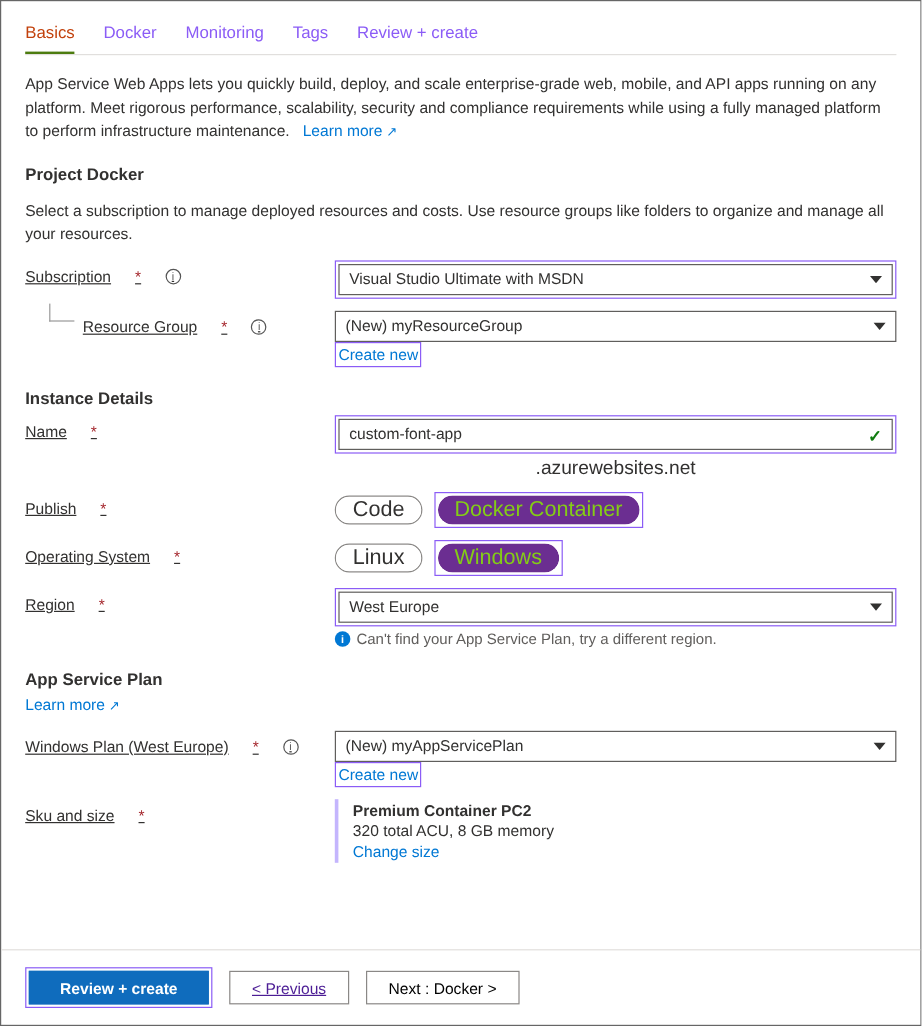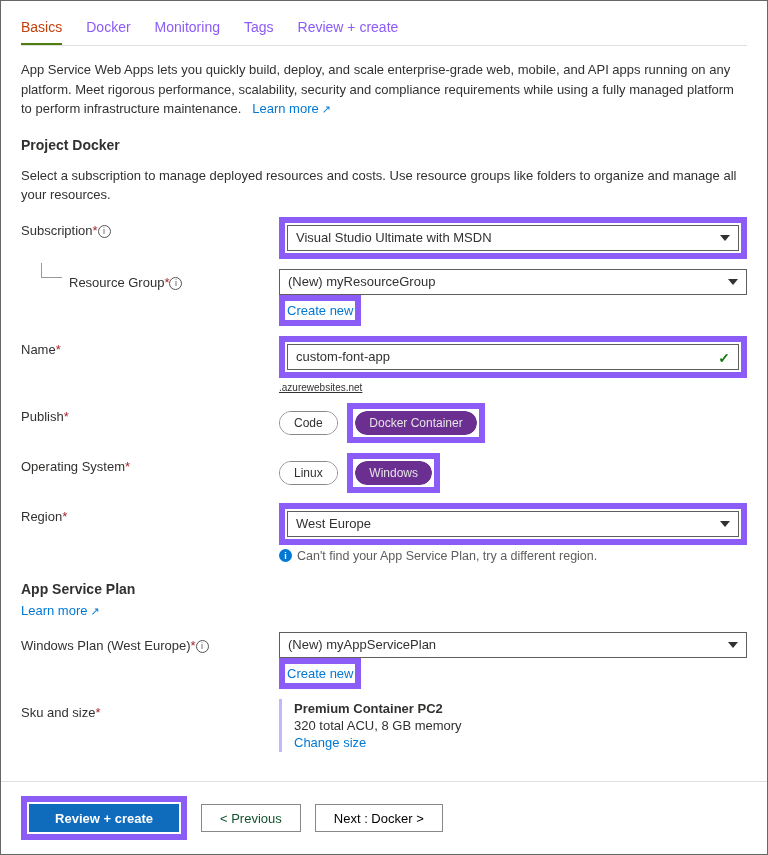--- a/index.html
+++ b/index.html
@@ -55,22 +55,23 @@
   .desc { line-height: 1.5; margin-bottom: 12px; }
   .row {
     display: flex;
     align-items: flex-start;
     margin-bottom: 10px;
   }
   .label-col {
     width: 258px;
     padding-top: 6px;
     display: flex;
-    align-items: flex-end;
-    gap: 0;
+    align-items: center;
+    gap: 20px;
+    text-decoration: underline;
   }
   .label-col.indent { padding-left: 48px; position: relative; }
   .label-col.indent::before {
     content: "";
     position: absolute;
     left: 20px;
     top: -6px;
     width: 20px;
     height: 14px;
     border-left: 1px solid #999;
@@ -119,50 +120,49 @@
     font-weight: bold;
   }
   .sublink {
     color: #0078d4;
     font-size: 13px;
     margin-top: 4px;
     display: inline-block;
     cursor: pointer;
   }
   .highlight-box {
-    border: 6px solid #8b5cf6;
+    border: 1px solid #8b5cf6;
     padding: 2px;
     display: inline-block;
   }
   .highlight-box.full { display: block; }
   .suffix {
-    text-align: left;
-    font-size: 10px;
+    text-align: center;
+    font-size: 16px;
     color: #323130;
     margin-top: 4px;
-    text-decoration: underline;
   }
   .pill-group {
     display: inline-flex;
     border: 1px solid #8a8886;
     border-radius: 20px;
     overflow: hidden;
     height: 24px;
   }
   .pill {
     padding: 0 14px;
     display: flex;
     align-items: center;
-    font-size: 12px;
+    font-size: 18px;
     cursor: pointer;
     background: #fff;
   }
   .pill.selected {
     background: #6b2e91;
-    color: #e5e5e5;
+    color: #84cc16;
     border-radius: 20px;
   }
   .hint {
     color: #605e5c;
     font-size: 12.5px;
     margin-top: 4px;
     display: flex;
     align-items: center;
     gap: 5px;
   }
@@ -202,23 +202,24 @@
     justify-content: center;
   }
   .btn.primary {
     background: #0f6cbd;
     border-color: #0f6cbd;
     color: #fff;
     font-weight: 600;
     min-width: 150px;
   }
   .btn.disabled {
-    color: #14532d;
+    color: #4c1d95;
     background: #fff;
     cursor: default;
+    text-decoration: underline;
   }
 </style>
 </head>
 <body>
 
 <div class="page">
   <div class="content-area">
 
     <div class="tabs">
       <div class="tab active">Basics</div>
@@ -262,20 +263,21 @@
         <div class="select">
           <span>(New) myResourceGroup</span>
           <span class="chevron"></span>
         </div>
         <span class="highlight-box">
           <span class="sublink" style="margin-top:0">Create new</span>
         </span>
       </div>
     </div>
 
+    <h3 class="section">Instance Details</h3>
 
     <div class="row">
       <div class="label-col">
         <span>Name</span>
         <span class="req">*</span>
       </div>
       <div class="field-col">
         <div class="highlight-box full">
           <div class="input">
             <span>custom-font-app</span>

